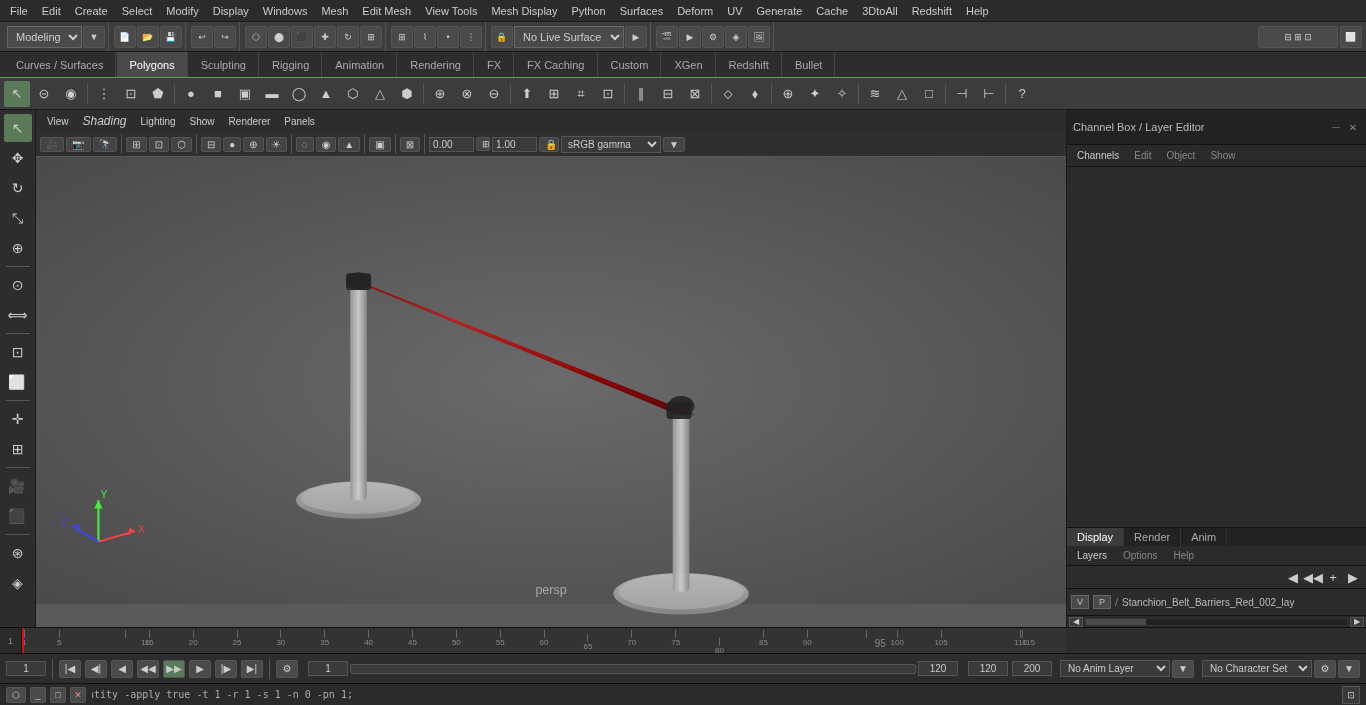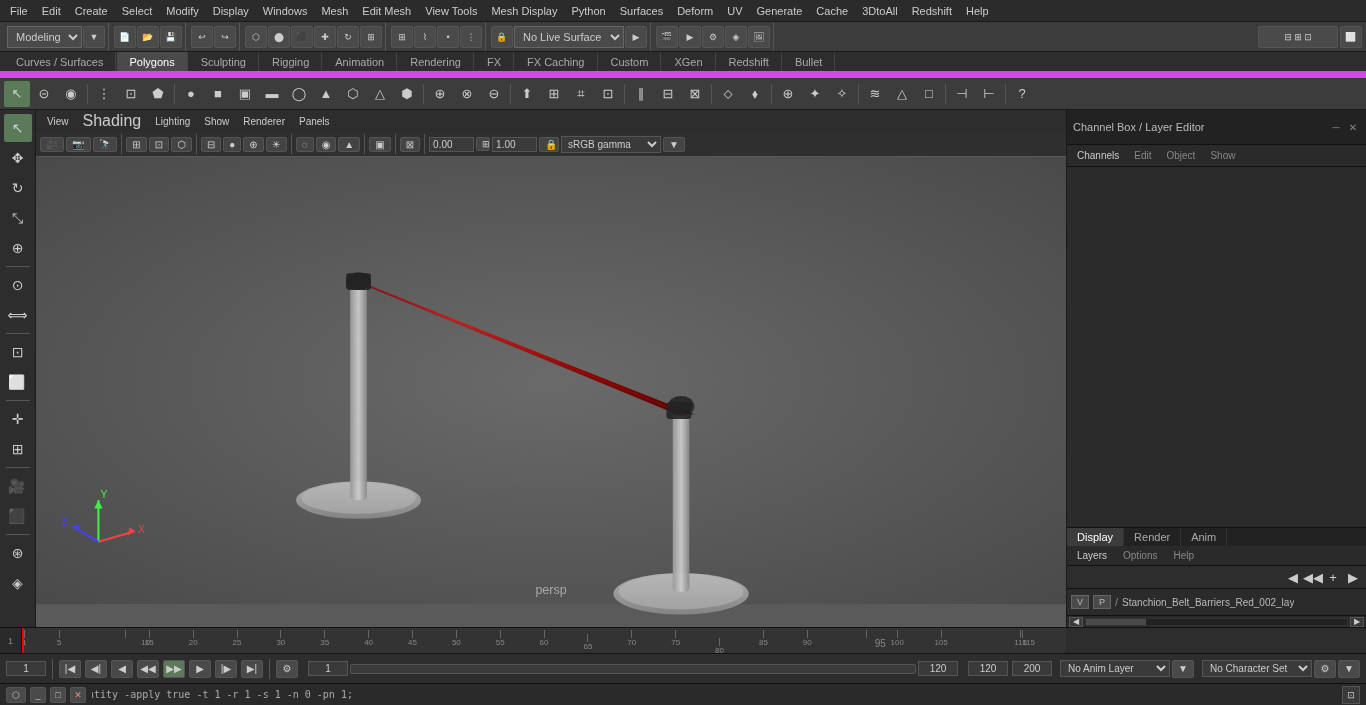--- a/index.html
+++ b/index.html
@@ -10,21 +10,21 @@
     .menu-item { padding: 2px 6px; cursor: pointer; color: #ccc; font-size: 11px; }
 
     
     #toolbar1 { display: flex; align-items: center; background: #3c3c3c; height: 30px; padding: 0 4px; gap: 2px; border-bottom: 1px solid #1a1a1a; }
     .toolbar-group { display: flex; align-items: center; gap: 1px; padding: 0 3px; border-right: 1px solid #555; height: 100%; }
     .toolbar-group:last-child { border-right: none; }
     .tb-btn { width: 22px; height: 22px; background: #4a4a4a; border: 1px solid #555; border-radius: 2px; cursor: pointer; display: flex; align-items: center; justify-content: center; font-size: 9px; color: #ccc; }
     .tb-dropdown { background: #4a4a4a; border: 1px solid #666; color: #ccc; font-size: 11px; padding: 1px 4px; height: 22px; cursor: pointer; }
 
     
-    #tab-bar { display: flex; align-items: center; background: #2d2d2d; height: 26px; border-bottom: 7px solid #d946ef; padding-left: 4px; gap: 1px; }
+    #tab-bar { display: flex; align-items: center; background: #2d2d2d; height: 26px; border-bottom: 1px solid #d946ef; padding-left: 4px; gap: 1px; }
     .tab { padding: 4px 12px; cursor: pointer; color: #aaa; font-size: 11px; border-right: 1px solid #444; height: 100%; display: flex; align-items: center; }
     .tab.active { background: #4a4a4a; color: #fff; }
 
     
     #toolbar2 { display: flex; align-items: center; background: #3c3c3c; height: 32px; padding: 0 4px; gap: 1px; border-bottom: 1px solid #1a1a1a; overflow: hidden; }
     .icon-btn { width: 26px; height: 26px; background: transparent; border: none; cursor: pointer; display: flex; align-items: center; justify-content: center; color: #ccc; font-size: 13px; border-radius: 2px; }
     .icon-btn.active { background: #5a7a5a; }
     .sep { width: 1px; height: 20px; background: #555; margin: 0 2px; }
 
     
@@ -257,21 +257,21 @@
     <div class="lt-btn">⬛</div>
     <div class="lt-sep"></div>
     <div class="lt-btn">⊛</div>
     <div class="lt-btn">◈</div>
   </div>
 
   <div id="viewport">
 
     <div style="position:absolute; top:0; left:0; right:0; z-index:5; background:rgba(40,40,40,0.9); height:22px; display:flex; align-items:center; gap:4px; padding:0 6px;">
       <span class="menu-item" style="font-size:10px; padding:1px 5px;">View</span>
-      <span class="menu-item" style="font-size:16px; padding:1px 5px;">Shading</span>
+      <span class="menu-item" style="font-size:12px; padding:1px 5px;font-style:italic;">Shading</span>
       <span class="menu-item" style="font-size:10px; padding:1px 5px;">Lighting</span>
       <span class="menu-item" style="font-size:10px; padding:1px 5px;">Show</span>
       <span class="menu-item" style="font-size:10px; padding:1px 5px;">Renderer</span>
       <span class="menu-item" style="font-size:10px; padding:1px 5px;">Panels</span>
     </div>
 
     <div style="position:absolute; top:22px; left:0; right:0; z-index:5; background:rgba(40,40,40,0.85); height:24px; display:flex; align-items:center; gap:2px; padding:0 4px;">
       <div class="vp-btn">🎥</div>
       <div class="vp-btn">📷</div>
       <div class="vp-btn">🔭</div>

